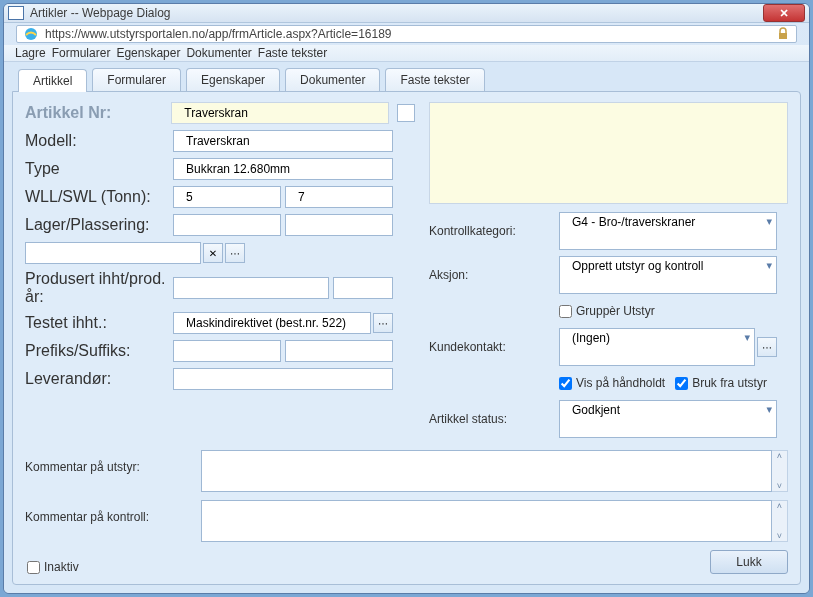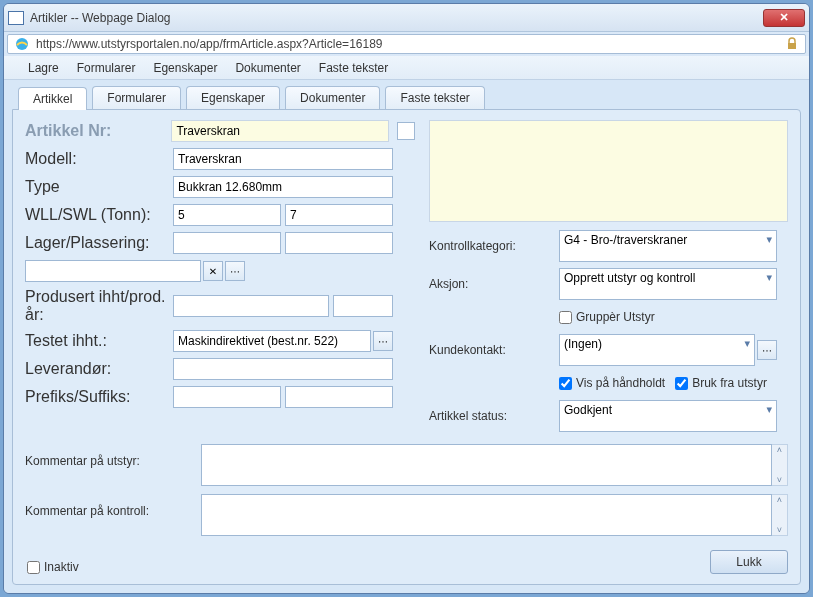--- a/index.html
+++ b/index.html
@@ -3,48 +3,48 @@
 <meta charset="utf-8">
 <style>
   * { box-sizing: border-box; margin: 0; padding: 0; font-family: "Segoe UI", Tahoma, sans-serif; }
   body { background: #7ba7d4; padding: 3px; }
   .outer { background: linear-gradient(#dbe9f8, #cfe0f2); border: 1px solid #5a7ca8; border-radius: 6px; width: 807px; height: 591px; display: flex; flex-direction: column; overflow: hidden; }
   .titlebar { height: 28px; background: linear-gradient(#eaf3fb, #d6e3f2); display: flex; align-items: center; padding: 0 4px; border-bottom: 1px solid #b0c6dd; }
   .title-ico { width: 16px; height: 14px; margin-right: 6px; position: relative; }
   .title-ico::before { content:""; position:absolute; inset:0; border:1px solid #4a74a8; background:#fff; }
   .title-txt { font-size: 12px; color: #3b3b3b; flex: 1; }
   .close-btn { width: 42px; height: 18px; background: linear-gradient(#e07070, #c43434); border: 1px solid #963333; border-radius: 3px; color: #fff; font-weight: bold; font-size: 11px; display: flex; align-items: center; justify-content: center; cursor: pointer; }
-  .addr { height: 20px; background: #fff; border: 1px solid #a5bcd6; margin: 2px 3px; border-radius: 2px; display: flex; align-items: center; padding: 0 6px; }
+  .addr { height: 20px; background: #fff; border: 1px solid #a5bcd6; margin: 2px 12px; border-radius: 2px; display: flex; align-items: center; padding: 0 6px; }
   .ie-ico { width: 16px; height: 16px; margin-right: 6px; position: relative; }
   .ie-ico svg { width:16px; height:16px; }
   .url { font-size: 12px; color: #444; flex: 1; }
   .lock-ico { width: 14px; height: 14px; }
-  .menubar { height: 24px; background: linear-gradient(#eef5fc, #e2edf8); border-bottom: 1px solid #c0d2e6; display: flex; align-items: center; padding: 0 24px; gap: 18px; }
+  .menubar { height: 24px; background: linear-gradient(#eef5fc, #e2edf8); border-bottom: 1px solid #c0d2e6; display: flex; align-items: center; padding: 0 11px; gap: 6px; }
   .menubar span { font-size: 12px; color: #333; cursor: pointer; }
   .content { flex: 1; background: #d7e7f7; padding: 6px 8px 8px 8px; display: flex; flex-direction: column; }
   .tabs { display: flex; gap: 5px; padding-left: 6px; }
   .tab { background: linear-gradient(#f6faff, #e4eef8); border: 1px solid #a8bed7; border-bottom: none; border-radius: 4px 4px 0 0; padding: 4px 14px; font-size: 12px; color: #333; cursor: pointer; }
   .tab.active { background: #fff; position: relative; top: 1px; z-index: 2; }
   .panel { flex: 1; background: #dfecf9; border: 1px solid #a8bed7; border-radius: 0 4px 4px 4px; padding: 10px 12px; display: flex; flex-direction: column; }
   .cols { display: flex; gap: 14px; }
   .left, .right { display: flex; flex-direction: column; }
   .left { width: 390px; }
   .right { flex: 1; }
   .row { display: flex; align-items: center; margin-bottom: 6px; min-height: 22px; }
   .lbl { width: 148px; font-size: 16px; color: #333; }
   .lbl.muted { color: #8a9db2; font-weight: bold; }
-  .inp, .sel, .ta { border: 1px solid #9fb8d4; background: #fff; font-size: 12px; padding: 2px 4px; height: 22px; }
+  .inp, .sel, .ta { border: 1px solid #9fb8d4; background: #fff; font-size: 12px; padding: 2px 12px; height: 22px; }
   .inp.readonly { background: #fcfce2; border: 1px solid #c8d6e6; }
   .inp.w220 { width: 220px; }
   .inp.w108 { width: 108px; }
   .inp.w60  { width: 60px;  }
   .pair { display: flex; gap: 4px; }
   .chk-sq { width: 18px; height: 18px; border: 1px solid #9fb8d4; background: #fff; margin-left: 8px; }
   .icon-btn { width: 20px; height: 20px; border: 1px solid #9fb8d4; background: linear-gradient(#f3f8fd,#dce9f6); font-size: 10px; display: inline-flex; align-items: center; justify-content: center; cursor: pointer; margin-left: 2px; }
-  .sel { width: 218px; height: 32px; background: #fff; position: relative; padding-right: 18px; cursor: pointer; }
+  .sel { width: 218px; height: 38px; background: #fff; position: relative; padding-right: 18px; cursor: pointer; }
   .sel::after { content: "▾"; position: absolute; right: 4px; top: 2px; color: #5a7ca8; font-size: 11px; }
   .bigbox { height: 102px; background: #fcfce2; border: 1px solid #c8d6e6; margin-bottom: 8px; }
   .rlbl { width: 130px; font-size: 12px; color: #333; }
   .chkline { display: flex; align-items: center; font-size: 12px; color: #333; gap: 4px; }
   input[type=checkbox] { width: 13px; height: 13px; }
   .comments { margin-top: 6px; display: flex; flex-direction: column; gap: 8px; }
   .crow { display: flex; align-items: flex-start; }
   .clbl { width: 176px; font-size: 12px; color: #333; padding-top: 10px; }
   .ta { flex: 1; height: 42px; resize: none; }
   .scroll { width: 16px; height: 42px; background: #eaf1f9; border: 1px solid #c0d2e6; border-left: none; display: flex; flex-direction: column; justify-content: space-between; align-items: center; font-size: 9px; color: #6d87a6; }
@@ -138,29 +138,29 @@
               <input class="inp" style="width: 156px;" value="">
               <input class="inp w60" value="" style="">
             </div>
           </div>
           <div class="row">
             <span class="lbl">Testet ihht.:</span>
             <input class="inp" style="width: 198px;" value="Maskindirektivet (best.nr. 522)">
             <span class="icon-btn">⋯</span>
           </div>
           <div class="row">
+            <span class="lbl">Prefiks/Suffiks:</span>
+            <div class="pair">
+              <input class="inp w108" value="" style="">
+              <input class="inp w108" value="" style="">
+            </div>
+          </div>
+          <div class="row">
             <span class="lbl">Leverandør:</span>
             <input class="inp w220" value="" style="">
-          </div>
-          <div class="row">
-            <span class="lbl">Prefiks/Suffiks:</span>
-            <div class="pair">
-              <input class="inp w108" value="" style="">
-              <input class="inp w108" value="" style="">
-            </div>
           </div>
         </div>
 
         <div class="right">
           <div class="bigbox"></div>
           <div class="row">
             <span class="rlbl">Kontrollkategori:</span>
             <div class="sel"><span>G4 - Bro-/traverskraner</span></div>
           </div>
           <div class="row">

